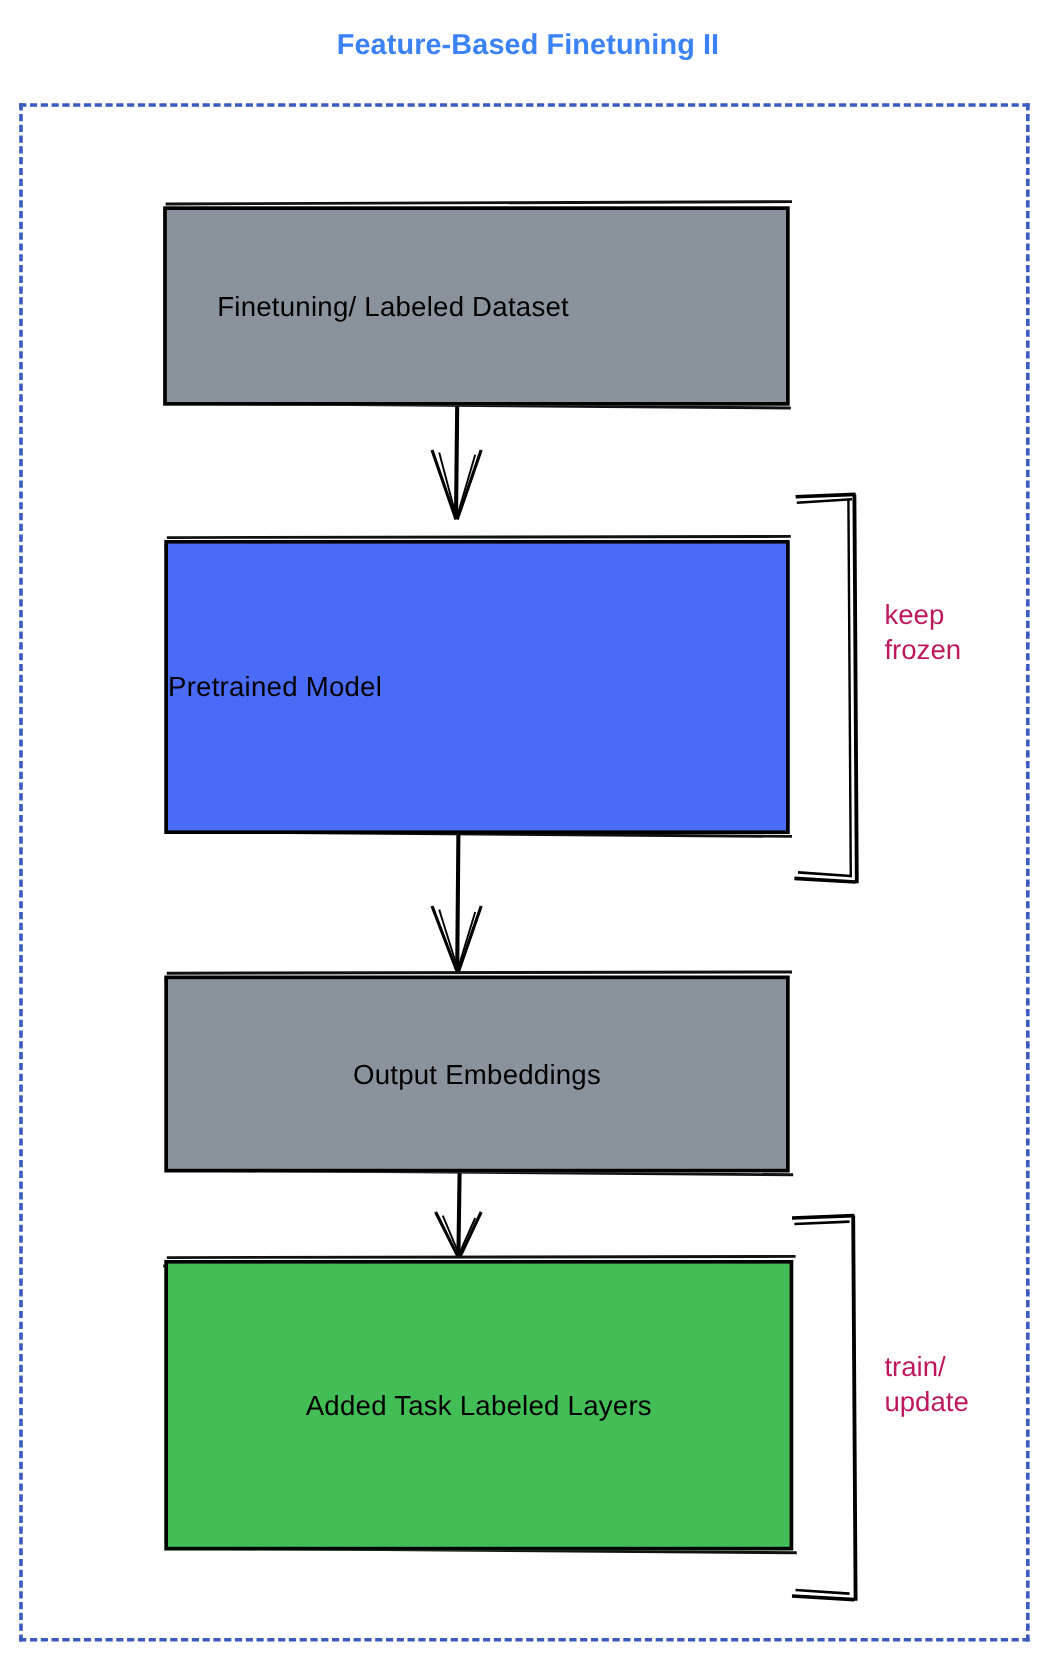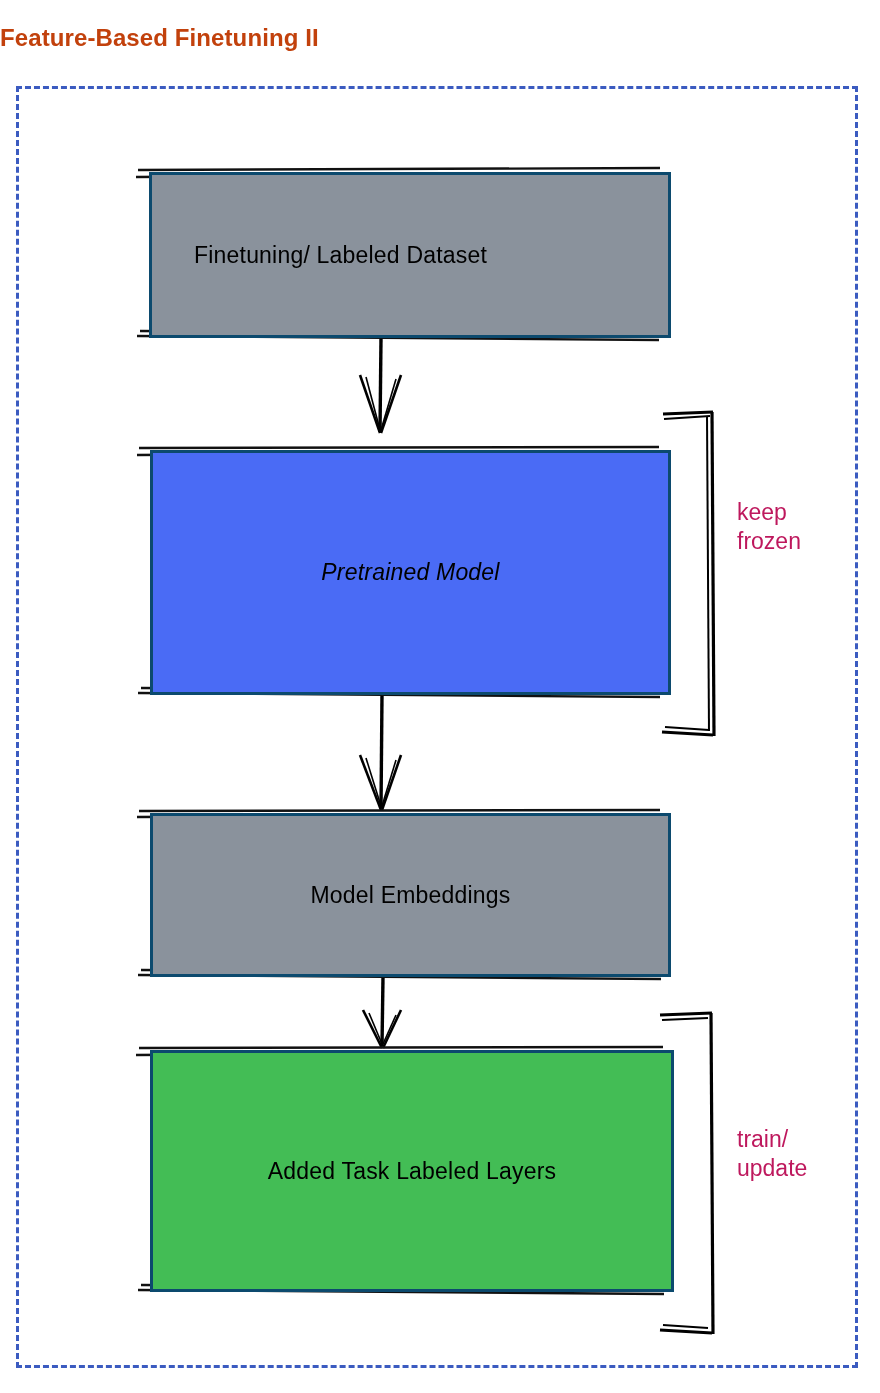--- a/index.html
+++ b/index.html
@@ -18,46 +18,45 @@
     position: absolute;
     left: 0; top: 0;
     width: 880px;
     height: 1393px;
   }
   .title {
     position: absolute;
     left: 0;
     top: 24px;
     width: 880px;
-    text-align: left;
+    text-align: center;
     font-size: 24px;
     font-weight: 700;
-    color: #c2410c;
+    color: #3b82f6;
     letter-spacing: 0.1px;
   }
   .dashed-frame {
     position: absolute;
     left: 16px;
     top: 86px;
     width: 842px;
     height: 1282px;
     border: 3px dashed #3b5bc0;
     box-sizing: border-box;
   }
   .node {
     position: absolute;
     box-sizing: border-box;
-    border: 3px solid #0c4a6e;
+    border: 3px solid #000000;
     display: flex;
     align-items: center;
     color: #000000;
     font-size: 23px;
     font-weight: 400;
     letter-spacing: 0.2px;
-    margin-left: 13px;
   }
   .node .label {
     width: 100%;
     display: block;
   }
   .node-dataset {
     left: 136px;
     top: 172px;
     width: 522px;
     height: 166px;
@@ -182,25 +181,25 @@
       <path d="M138,1290 L664,1294"></path>
       <path d="M141,1285 L660,1288"></path>
     </g>
   </svg>
 
   <div class="node node-dataset">
     <span class="label">Finetuning/ Labeled Dataset</span>
   </div>
 
   <div class="node node-pretrained">
-    <span class="label" style="text-align:center;font-style:italic;">Pretrained Model</span>
+    <span class="label" style="">Pretrained Model</span>
   </div>
 
   <div class="node node-embeddings">
-    <span class="label" style="text-align:center;">Model Embeddings</span>
+    <span class="label" style="text-align:center;">Output Embeddings</span>
   </div>
 
   <div class="node node-tasklayers">
     <span class="label" style="text-align:center;">Added Task Labeled Layers</span>
   </div>
 
   <div class="side-label label-frozen">keep
 frozen</div>
   <div class="side-label label-train">train/
 update</div>

